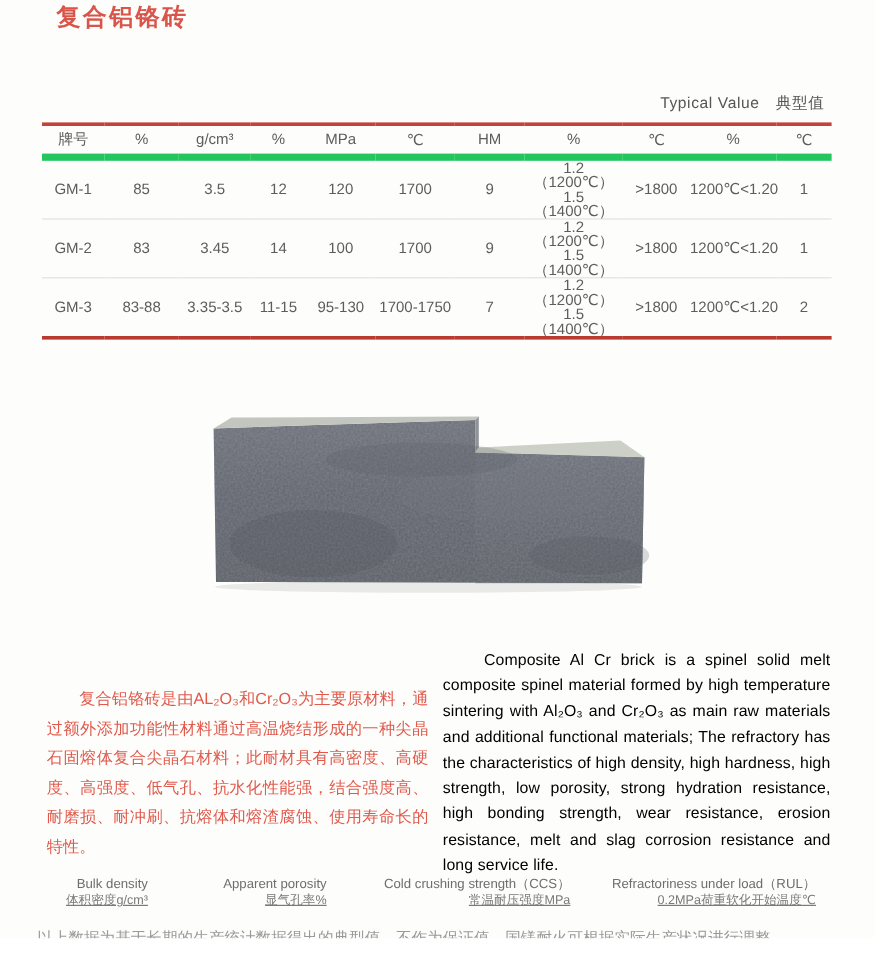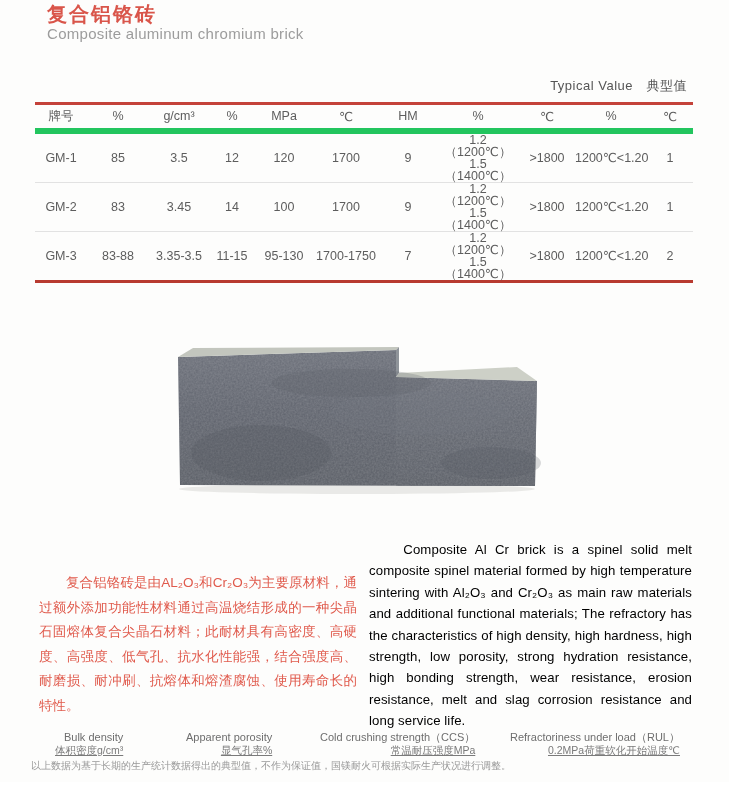--- a/index.html
+++ b/index.html
@@ -31,29 +31,28 @@
     color:#000000;text-align:justify;text-indent:2.6em;letter-spacing:.1px;}
   
   .glossary{position:absolute;left:0;top:731px;width:729px;height:26px;}
   .gl-item{position:absolute;top:0;text-align:right;}
   .gl-en{font-size:11px;color:#6e6e6e;line-height:13px;}
   .gl-zh{font-size:10.5px;color:#7a7a7a;line-height:13px;text-decoration:underline;}
   .gl-1{left:55px;} .gl-2{left:186px;} .gl-3{left:320px;} .gl-4{left:510px;}
   
   .footer{position:absolute;left:31px;top:757px;width:672px;}
   .foot-en{font-size:10px;color:#8b8b8b;line-height:13px;}
-  .foot-zh{font-size:10px;color:#999;line-height:13px;margin-top:2px;}
+  .foot-zh{font-size:13px;color:#999;line-height:13px;margin-top:18px;}
 </style>
 </head>
 <body>
 
 <div class="page">
 
   <div class="title-zh">复合铝铬砖</div>
-  <div class="title-en">Composite aluminum chromium brick</div>
   <div class="typical">Typical Value　典型值</div>
 
   <table class="spec-table">
     <colgroup>
       <col style="width:52px">
         <col style="width:62px">
         <col style="width:60px">
         <col style="width:46px">
       <col style="width:58px">
         <col style="width:66px">

